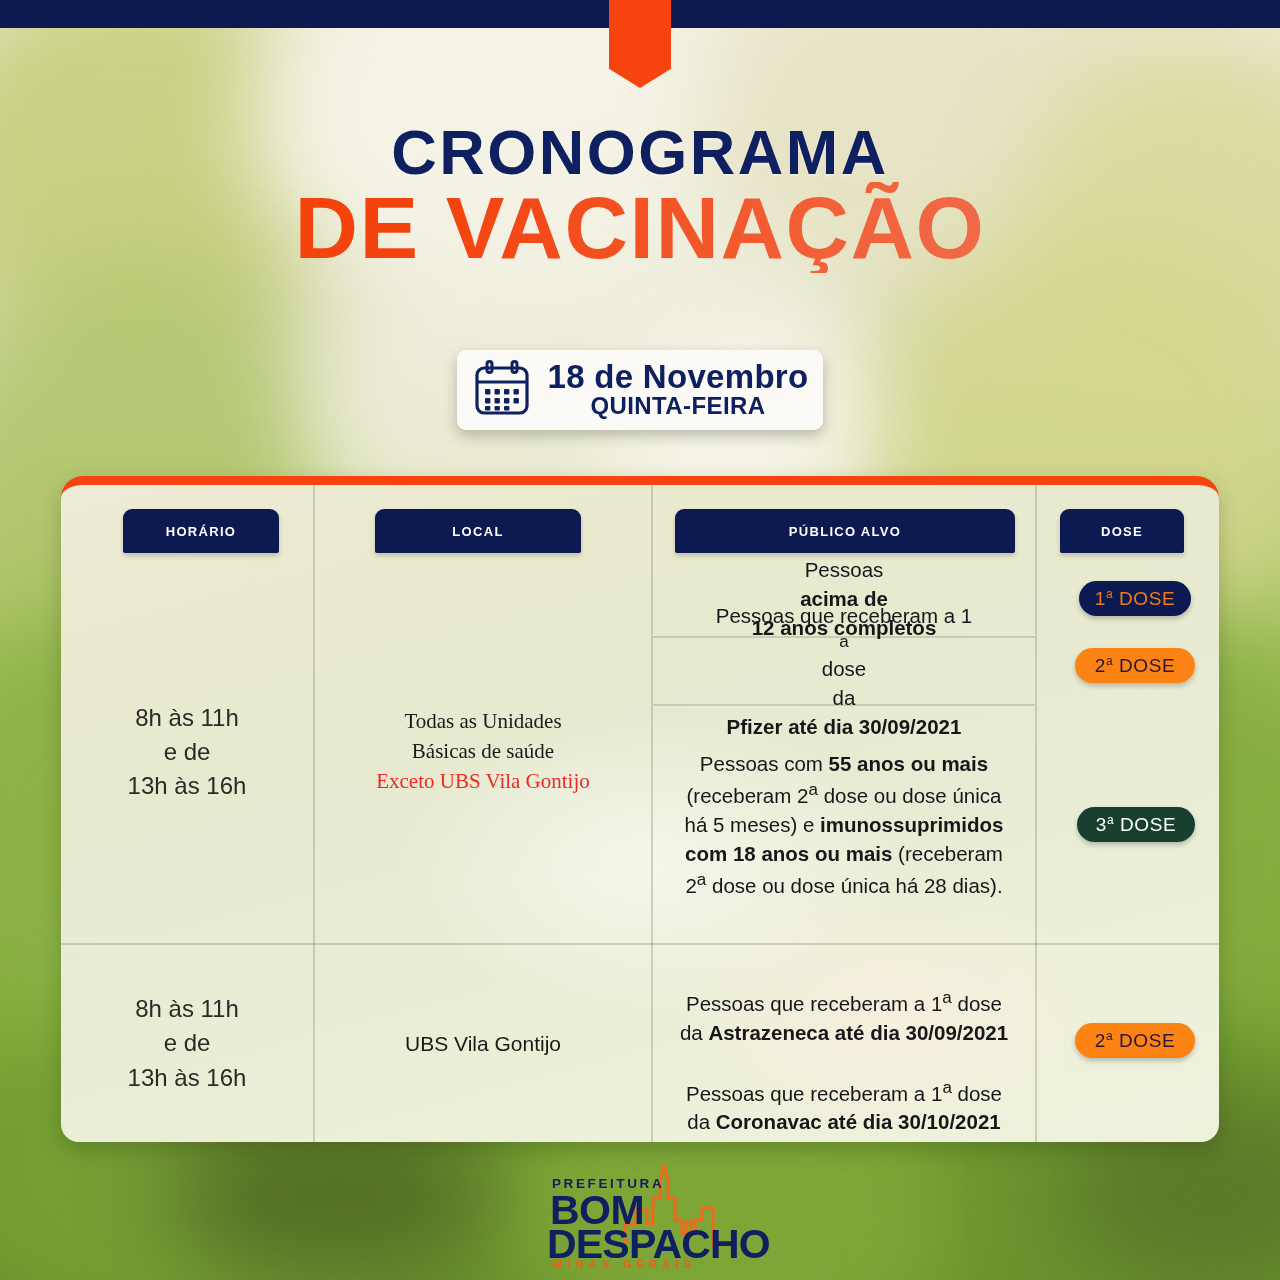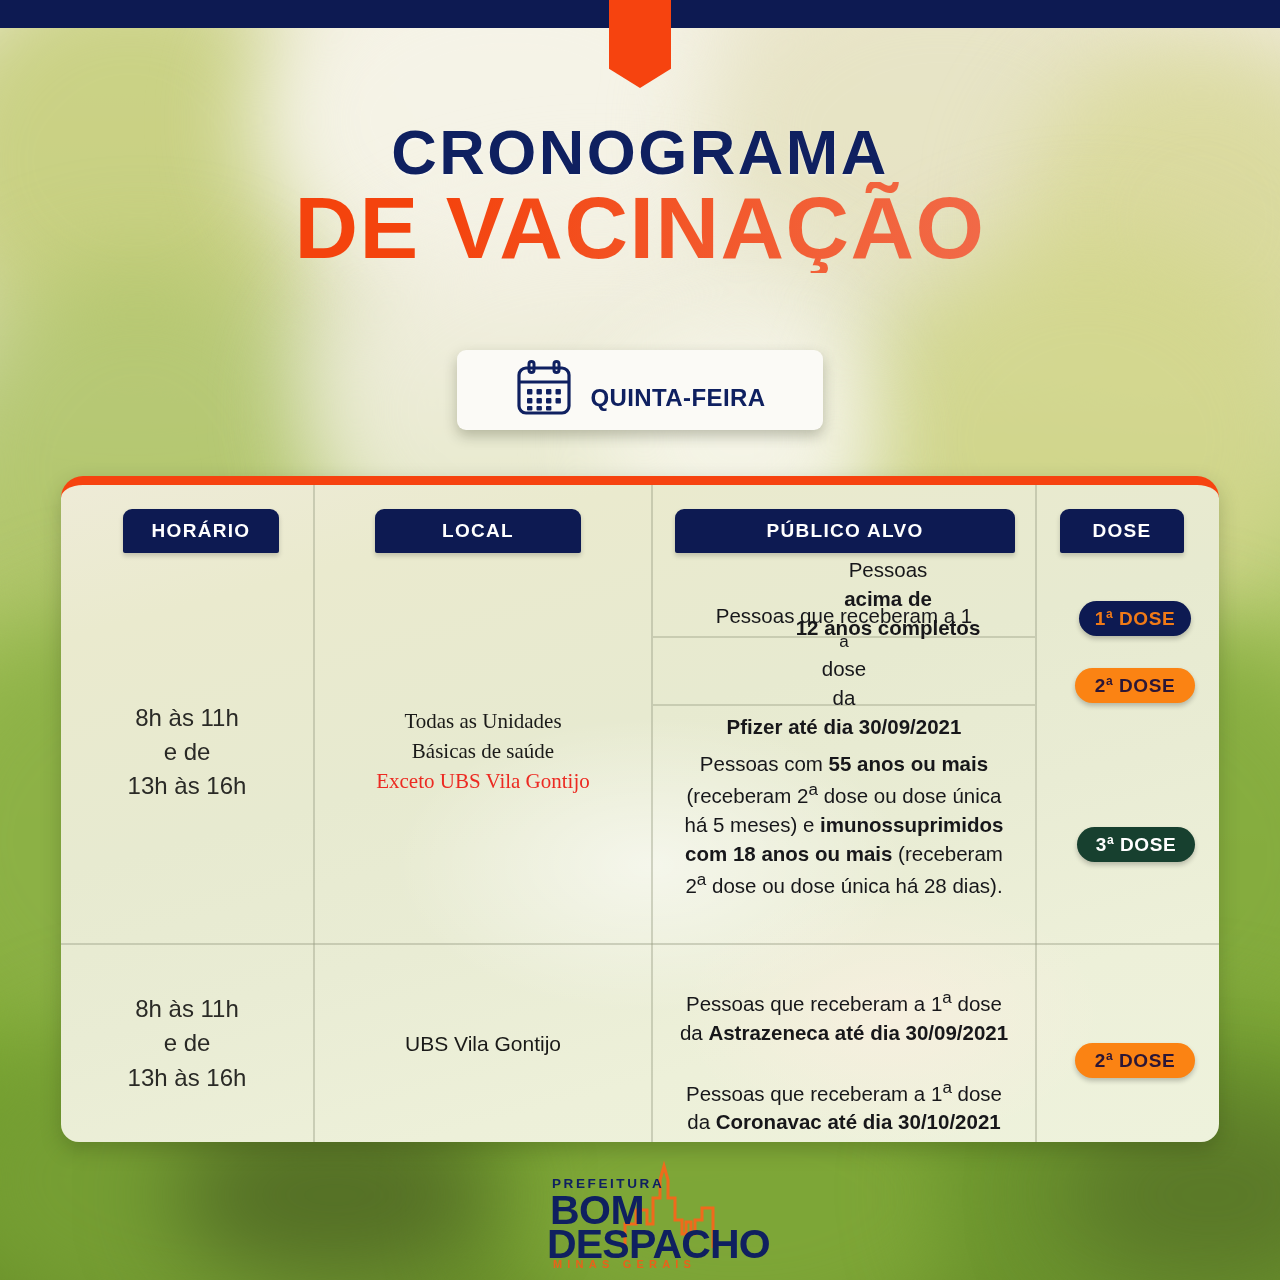--- a/index.html
+++ b/index.html
@@ -104,40 +104,39 @@
   
   .vrule { position:absolute; top:0; width:2px; height:657px; background:rgba(150,155,130,.40); }
   .hrule-full { position:absolute; left:0; width:1158px; height:2px; background:rgba(150,155,130,.40); }
   .hrule-part { position:absolute; height:2px; background:rgba(150,155,130,.38); }
 
   
   .hdr {
     position:absolute; height:44px;
     background:#0d1a52; border-radius:9px 9px 2px 2px;
     display:flex; align-items:center; justify-content:center;
-    color:#ffffff; font-weight:bold; font-size:19px; letter-spacing:1.3px;
+    color:#ffffff; font-weight:bold; font-size:13px; letter-spacing:1.3px;
     box-shadow:0 3px 5px rgba(0,0,0,.18);
   }
 
   
   .cell { position:absolute; display:flex; flex-direction:column; align-items:center; justify-content:center; }
   .time-cell { font-size:24px; color:#2a2a26; line-height:1.42; text-align:center; }
   .local-cell { font-size:21px; color:#1a1a18; line-height:1.42; text-align:center; }
   .local-cell .red { color:#ec2a22; }
   .pub-cell { font-size:20.5px; color:#17171a; line-height:1.42; text-align:center; padding:0 8px; }
   .pub-cell p + p { margin-top:28px; }
   .pub-cell b { font-weight:bold; }
 
   
   .dose {
     position:absolute; height:35px; border-radius:19px;
     display:flex; align-items:center; justify-content:center;
-    font-weight:bold; font-size:19px; letter-spacing:.6px;
+    font-weight:normal; font-size:19px; letter-spacing:.6px;
     box-shadow:0 3px 5px rgba(0,0,0,.22);
-    margin-top:20px;
   }
   .dose1 { background:#0d1a52; color:#f07a17; }
   .dose2 { background:#fb8313; color:#2b1636; }
   .dose3 { background:#17402f; color:#ffffff; }
   .dose sup { font-size:12px; vertical-align:super; line-height:0; }
 
   
   .logo { position:absolute; left:520px; top:1158px; width:240px; height:112px; z-index:6; }
   .logo .pref {
     position:absolute; left:32px; top:18px;
@@ -204,21 +203,21 @@
         <rect x="22.5" y="38" width="5.4" height="5.4" rx="1"></rect>
         <rect x="32" y="38" width="5.4" height="5.4" rx="1"></rect>
         <rect x="41.5" y="38" width="5.4" height="5.4" rx="1"></rect>
         <rect x="13" y="46" width="5.4" height="4.4" rx="1"></rect>
         <rect x="22.5" y="46" width="5.4" height="4.4" rx="1"></rect>
         <rect x="32" y="46" width="5.4" height="4.4" rx="1"></rect>
       </g>
     </svg>
   </span>
   <span class="date-text">
-    <br>
+    <span class="date-main">18 de Novembro</span><br>
     <span class="date-sub">QUINTA-FEIRA</span>
   </span>
 </div>
 
 <div class="card">
   <div class="tint"></div>
   <div class="tint2"></div>
 
   <div class="vrule" style="left:252px;"></div>
   <div class="vrule" style="left:590px;"></div>
@@ -245,21 +244,21 @@
     <div>e de</div>
     <div>13h às 16h</div>
   </div>
 
   <div class="cell local-cell" style="left:254px; top:76px; width:336px; height:382px;font-family:Liberation Serif, serif;">
     <div>Todas as Unidades</div>
     <div>Básicas de saúde</div>
     <div class="red">Exceto UBS Vila Gontijo</div>
   </div>
 
-  <div class="cell pub-cell" style="left:592px; top:76px; width:382px; height:75px;margin-left:44px;">Pessoas <b>acima de<br>12 anos completos</b></div>
+  <div class="cell pub-cell" style="left:592px; top:76px; width:382px; height:75px;">Pessoas <b>acima de<br>12 anos completos</b></div>
   <div class="dose dose1" style="left:1018px; top:96px; width:112px;">
     <span>1<sup>a</sup> DOSE</span>
   </div>
 
   <div class="cell pub-cell" style="left:592px; top:153px; width:382px; height:66px;">Pessoas que receberam a 1<sup>a</sup> dose<br>da <b>Pfizer até dia 30/09/2021</b></div>
   <div class="dose dose2" style="left:1014px; top:163px; width:120px;">
     <span>2<sup>a</sup> DOSE</span>
   </div>
 
   <div class="cell pub-cell" style="left:592px; top:221px; width:382px; height:237px;">

